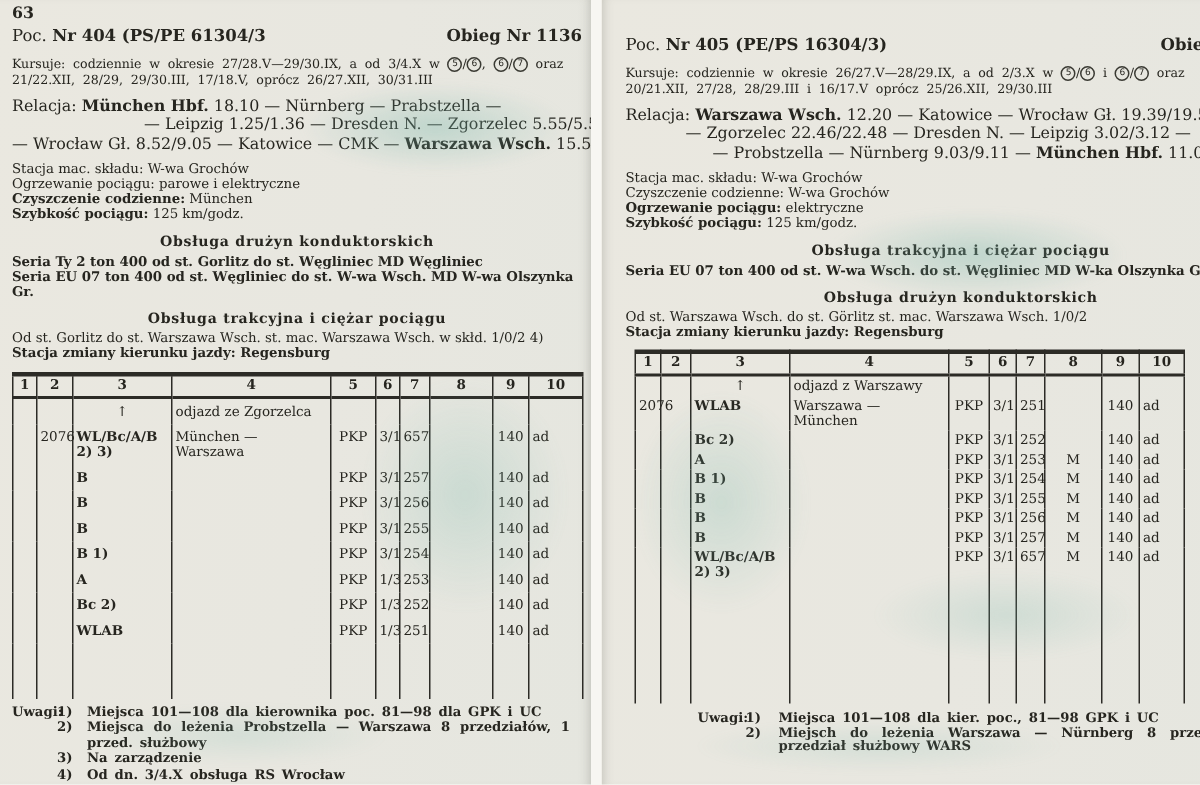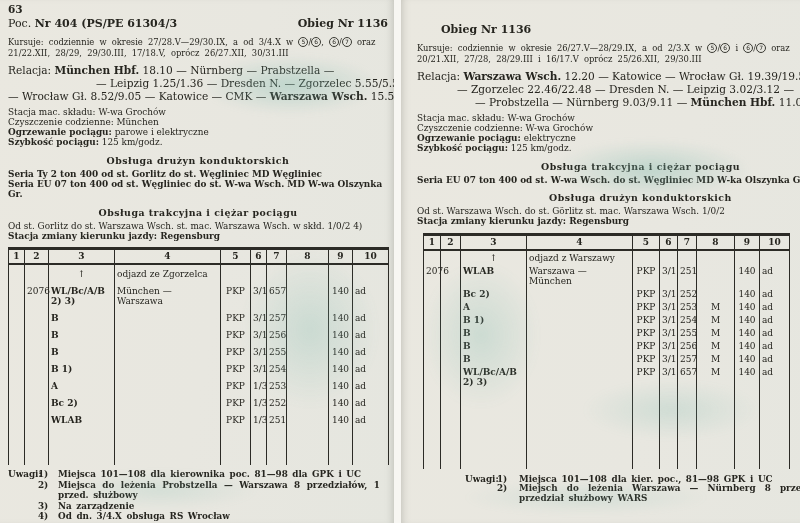--- a/index.html
+++ b/index.html
@@ -102,22 +102,22 @@
 
   <div class="relacja">
     <div class="rl rl1"><span>Relacja:</span> <span class="rl-b">München Hbf.</span> <span>18.10 — Nürnberg — Prabstzella —</span></div>
     <div class="rl rl2">— Leipzig 1.25/1.36 — Dresden N. — Zgorzelec 5.55/5.57 —</div>
     <div class="rl rl3"><span>— Wrocław Gł. 8.52/9.05 — Katowice — CMK —</span> <span class="rl-b">Warszawa Wsch.</span> <span>15.59</span></div>
   </div>
 
   <div class="info">
 
   <div class="info-line"><span class="info-label">Stacja mac. składu:</span> <span>W-wa Grochów</span></div>
+      <div class="info-line"><span class="info-label">Ogrzewanie pociągu:</span> <span>parowe i elektryczne</span></div>
       <div class="info-line"><span class="info-label">Czyszczenie codzienne:</span> <span>München</span></div>
-      <div class="info-line"><span class="info-label">Ogrzewanie pociągu:</span> <span>parowe i elektryczne</span></div>
       <div class="info-line"><span class="info-label">Szybkość pociągu:</span> <span>125 km/godz.</span></div>
     </div>
 
   <div class="sec-head">Obsługa drużyn konduktorskich</div>
   <div class="sec-lines">
 
   <div class="seria-line">Seria Ty 2 ton 400 od st. Gorlitz do st. Węgliniec MD Węgliniec</div>
       <div class="seria-line">Seria EU 07 ton 400 od st. Węgliniec do st. W-wa Wsch. MD W-wa Olszynka Gr.</div>
     </div>
 
@@ -310,20 +310,24 @@
 
 <div class="page page-right">
   <div class="ghost" style="left:150px;top:140px;width:200px;height:60px;"></div>
   <div class="ghost" style="left:20px;top:260px;width:120px;height:150px;opacity:.7;"></div>
   <div class="ghost" style="left:180px;top:380px;width:180px;height:60px;opacity:.6;"></div>
   <div class="ghost" style="left:60px;top:480px;width:250px;height:35px;opacity:.5;"></div>
 
   <div class="pagenum pagenum-right">87</div>
 
   <div class="poc-row">
+    <div class="poc-left">
+      <span>Poc.</span>
+      <b>Nr 405 (PE/PS 16304/3)</b>
+    </div>
     <div class="obieg">Obieg Nr 1136</div>
   </div>
 
   <div class="kursuje">
     <span>Kursuje: codziennie w okresie 26/27.V—28/29.IX, a od 2/3.X w</span>
     <span class="circ">5</span>/<span class="circ">6</span>
     <span>i</span>
     <span class="circ">6</span>/<span class="circ">7</span>
     <span>oraz</span><br>
     <span>20/21.XII, 27/28, 28/29.III i 16/17.V oprócz 25/26.XII, 29/30.III</span>

